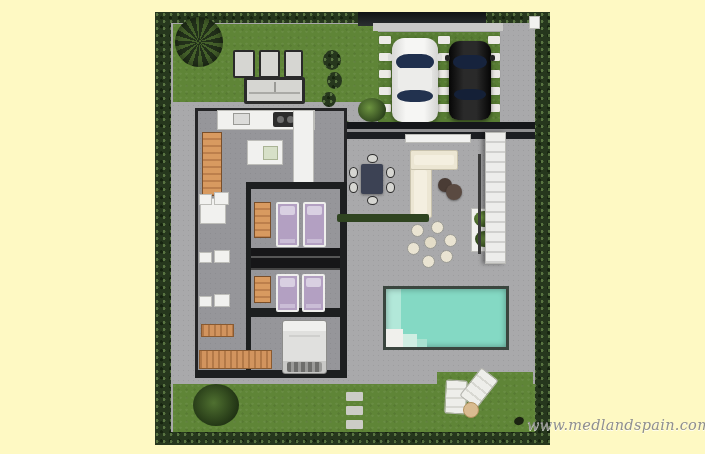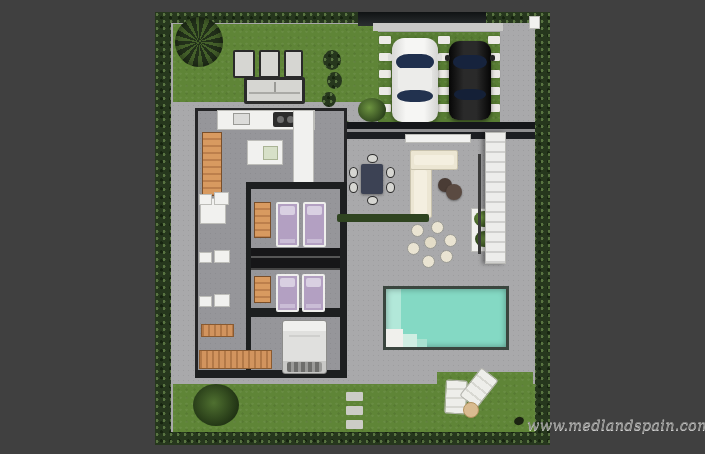--- a/index.html
+++ b/index.html
@@ -1,16 +1,16 @@
 <!DOCTYPE html>
 <html><head>
 <meta charset="utf-8">
 <style>
   html,body{margin:0;padding:0;background:#ffffff;}
-  #page{position:relative;width:705px;height:454px;background:#404040;overflow:hidden;
+  #page{position:relative;width:705px;height:454px;background:#fef9c3;overflow:hidden;
         font-family:"Liberation Sans",sans-serif;}
   .abs{position:absolute;}
   
   .hedge{background-color:#26371d;
     background-image:radial-gradient(circle at 30% 35%, rgba(150,190,110,.45) 0 1.2px, transparent 1.6px),
                      radial-gradient(circle at 70% 65%, rgba(10,20,5,.55) 0 1.4px, transparent 1.8px);
     background-size:7px 7px,9px 9px;}
   .grass{background-color:#5f8537;
     background-image:radial-gradient(circle at 25% 30%, rgba(255,255,255,.06) 0 1px, transparent 1.4px),
                      radial-gradient(circle at 70% 70%, rgba(0,0,0,.08) 0 1px, transparent 1.4px);

